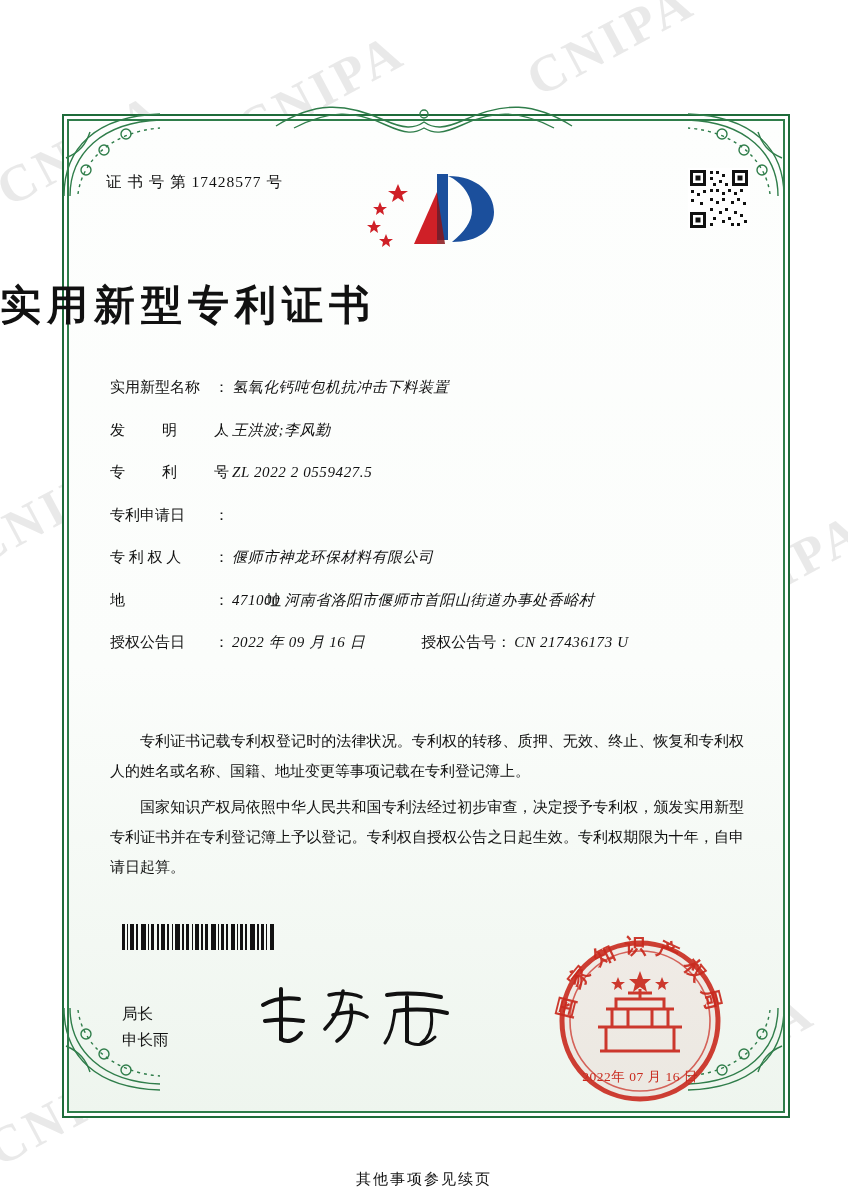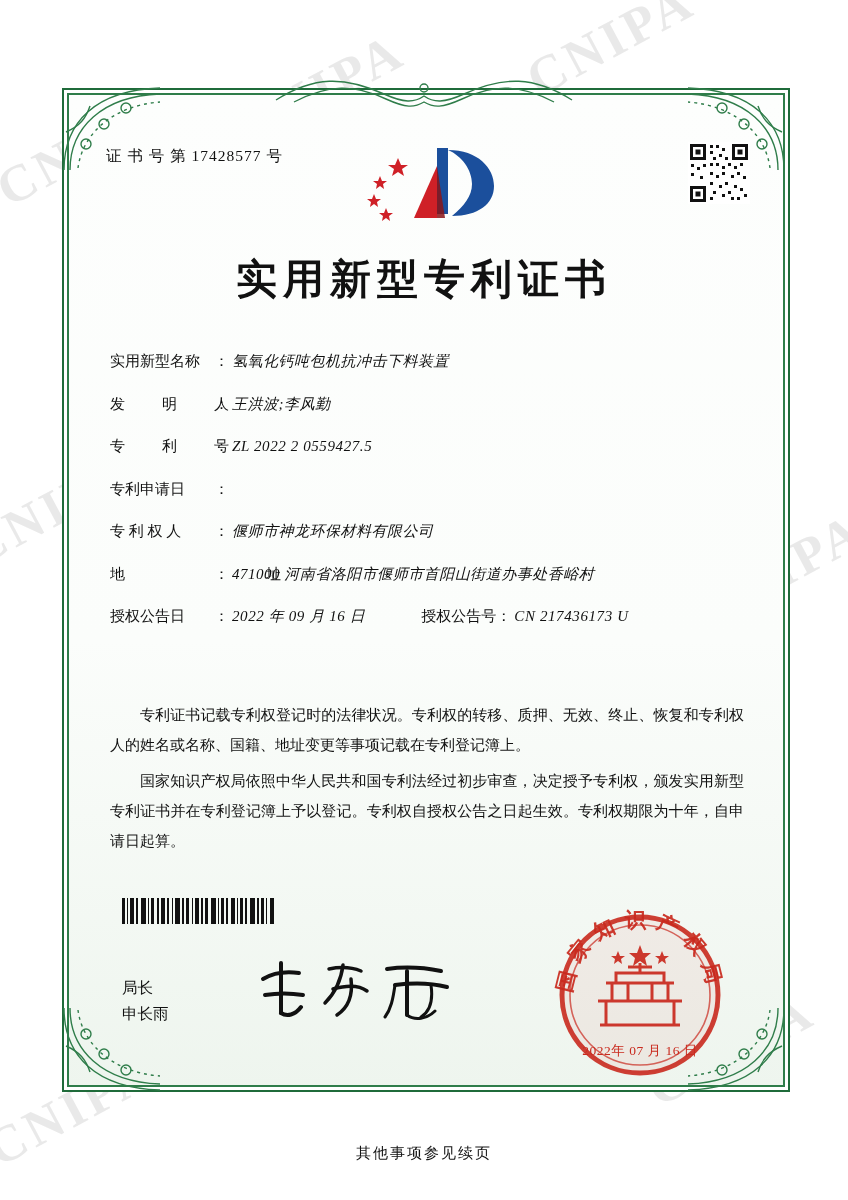--- a/index.html
+++ b/index.html
@@ -32,20 +32,21 @@
     letter-spacing: 4px;
     transform-origin: center center;
     white-space: nowrap;
   }
 
   
   .page {
     position: absolute;
     inset: 0;
     z-index: 2;
+    margin-top: 26px;
   }
   .cert-border {
     position: absolute;
     left: 62px;
     top: 88px;
     width: 724px;
     height: 1000px;
     border: 2px solid #1f6b3a;
     box-shadow: inset 0 0 0 3px #ffffff, inset 0 0 0 5px #2f7d4a;
     background: linear-gradient(180deg, #fdfefd 0%, #fbfdfb 55%, #eef5ee 100%);
@@ -98,21 +99,21 @@
     margin-left: -80px;
     width: 160px;
     height: 92px;
   }
   .logo svg { width: 100%; height: 100%; display:block; }
 
   .cert-title {
     position: absolute;
     left: 0; right: 0;
     top: 252px;
-    text-align: center;
+    text-align: left;
     font-size: 41px;
     font-weight: 700;
     letter-spacing: 6px;
     color: #111;
     font-family: "DejaVu Serif", "Liberation Serif", serif;
   }
 
   
   .fields {
     position: absolute;

